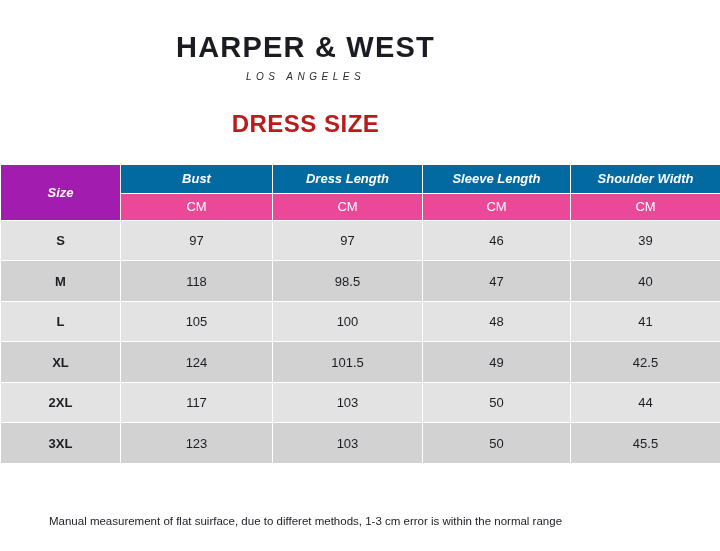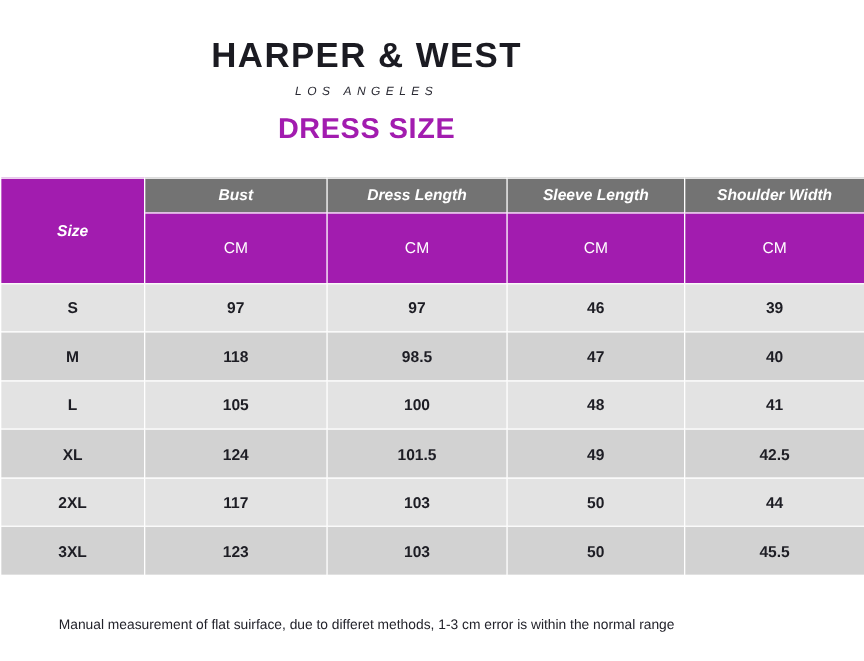--- a/index.html
+++ b/index.html
@@ -36,71 +36,71 @@
   .brand-sub {
     margin-top: 7px;
     font-size: 10px;
     letter-spacing: 4.5px;
     font-style: italic;
     color: #2a2a33;
   }
 
   .doc-title {
     text-align: center;
-    margin-top: 12px;
+    margin-top: 28px;
     font-size: 24px;
     font-weight: bold;
     letter-spacing: 0.5px;
-    color: #a21caf;
+    color: #b91c1c;
   }
 
   
   .table-wrap {
     margin-top: 26px;
     padding: 0 0px;
   }
   table.size-table {
     border-collapse: collapse;
     width: 720px;
     table-layout: fixed;
   }
   table.size-table td, table.size-table th {
     border: 1px solid #ffffff;
     text-align: center;
     font-size: 13px;
   }
 
   
   .hdr-cell {
-    background: #737373;
+    background: #0369a1;
     color: #ffffff;
     font-weight: bold;
     font-style: italic;
     font-size: 13.5px;
     height: 28px;
     padding: 0;
     border: 1px solid #4a4a5c;
   }
   .hdr-size {
     background: #a21caf;
     color: #ffffff;
     font-weight: bold;
     font-style: italic;
     font-size: 13.5px;
     padding: 0;
     border: 1px solid #4a4a5c;
   }
   .unit-cell {
-    background: #a21caf;
+    background: #ec4899;
     color: #ffffff;
     font-weight: normal;
     font-style: normal;
     font-size: 12.5px;
     height: 26px;
-    padding: 16px;
+    padding: 0;
     border: 1px solid #4a4a5c;
   }
 
   
   .row-a td {
     background: #e3e3e3;
     color: #1d1d24;
     height: 37.5px;
     border: 1px solid #ffffff;
   }
@@ -108,21 +108,21 @@
     background: #d2d2d2;
     color: #1d1d24;
     height: 37.5px;
     border: 1px solid #ffffff;
   }
   td.size-col {
     font-weight: bold;
     font-size: 13.5px;
   }
   td.val-col {
-    font-weight: bold;
+    font-weight: normal;
     font-size: 13px;
   }
 
   
   col.c-size { width: 120px; }
   col.c-bust { width: 152px; }
   col.c-len  { width: 150px; }
   col.c-slv  { width: 148px; }
   col.c-shd  { width: 150px; }
 

